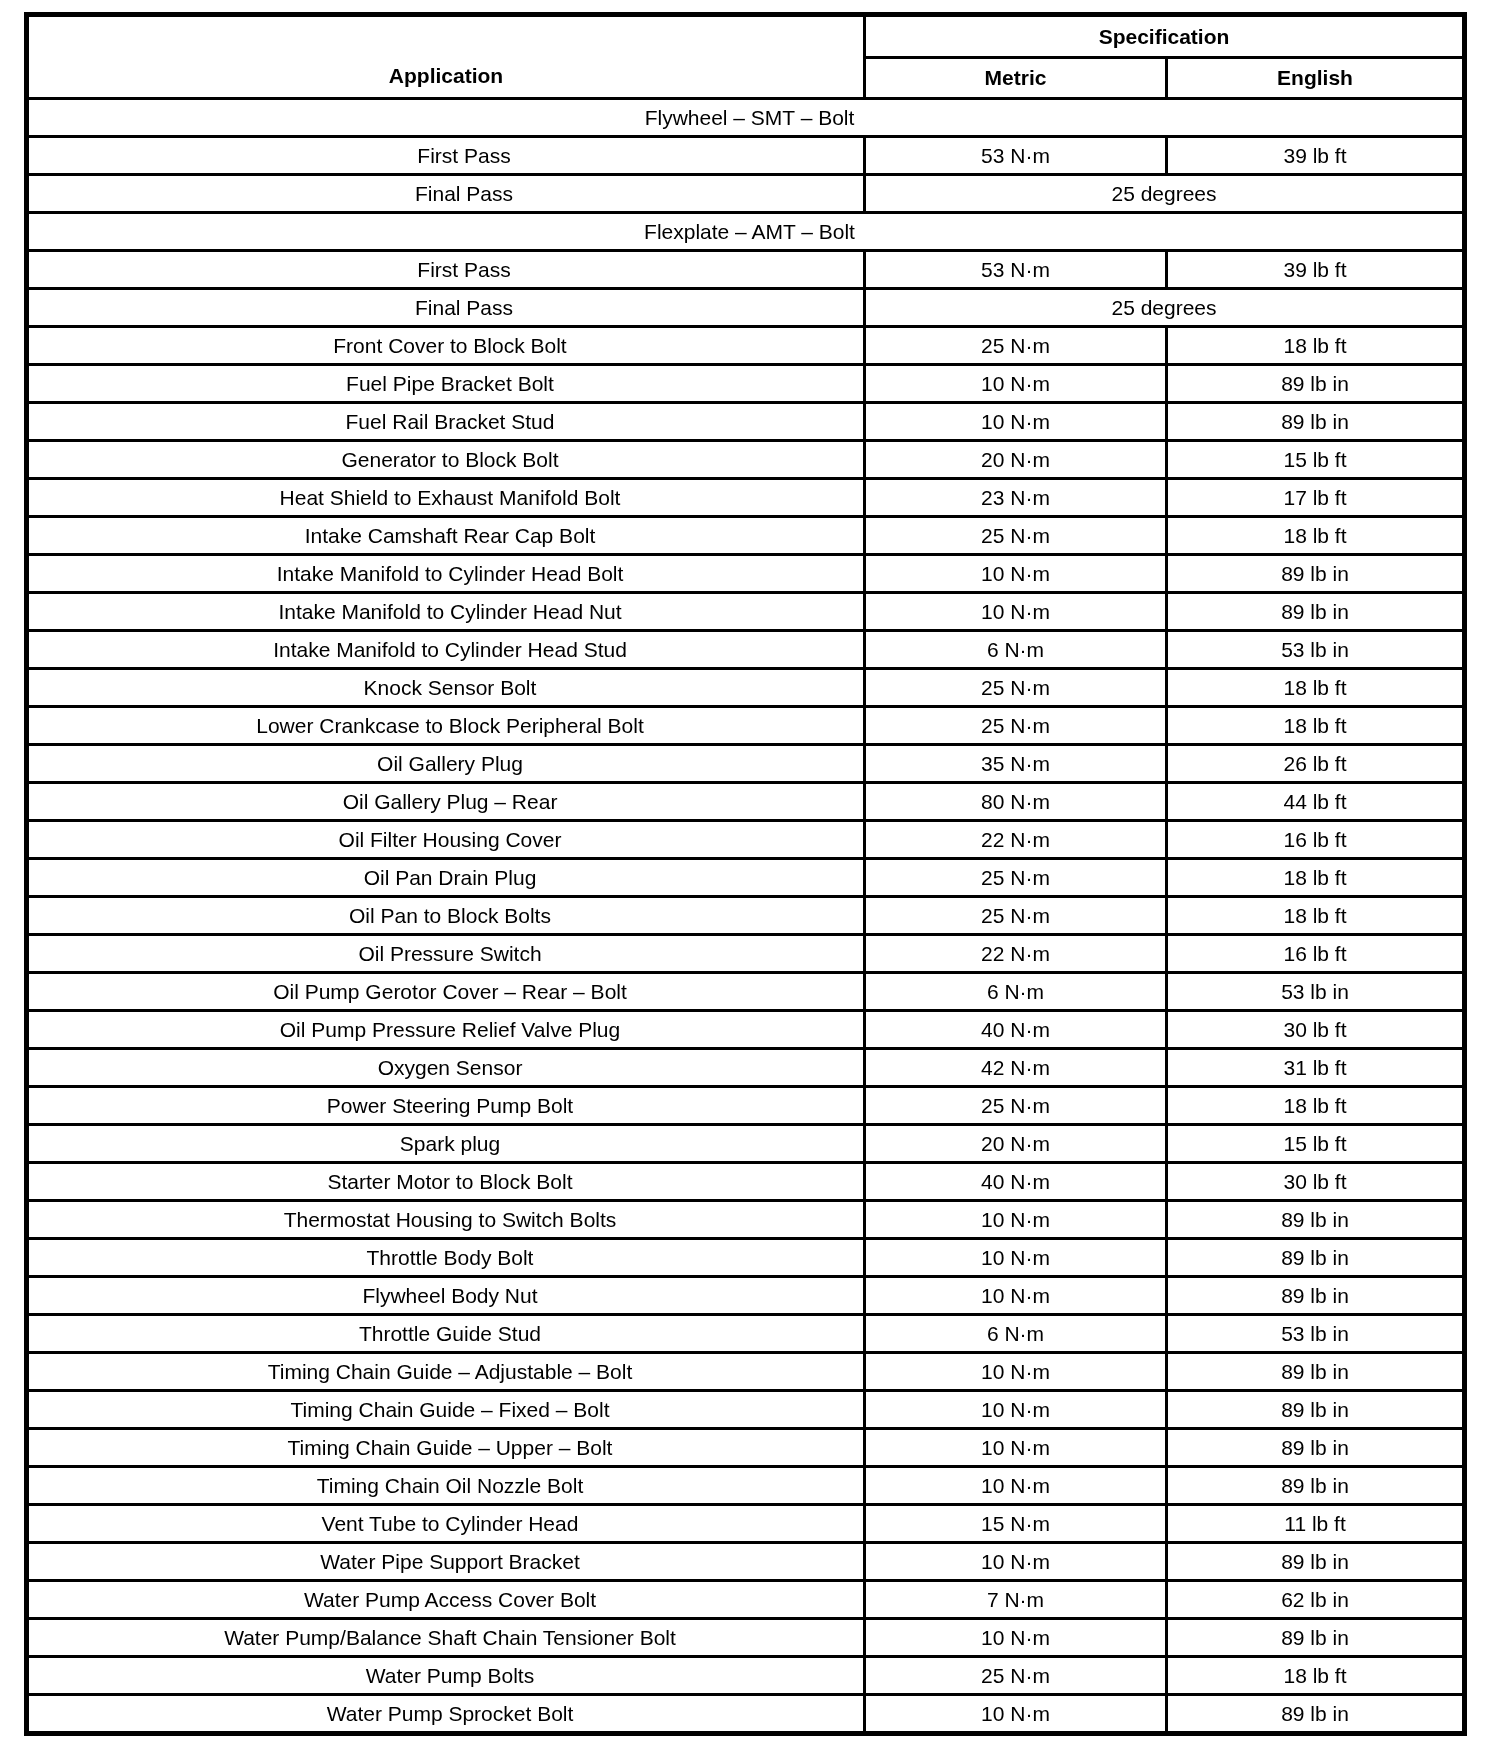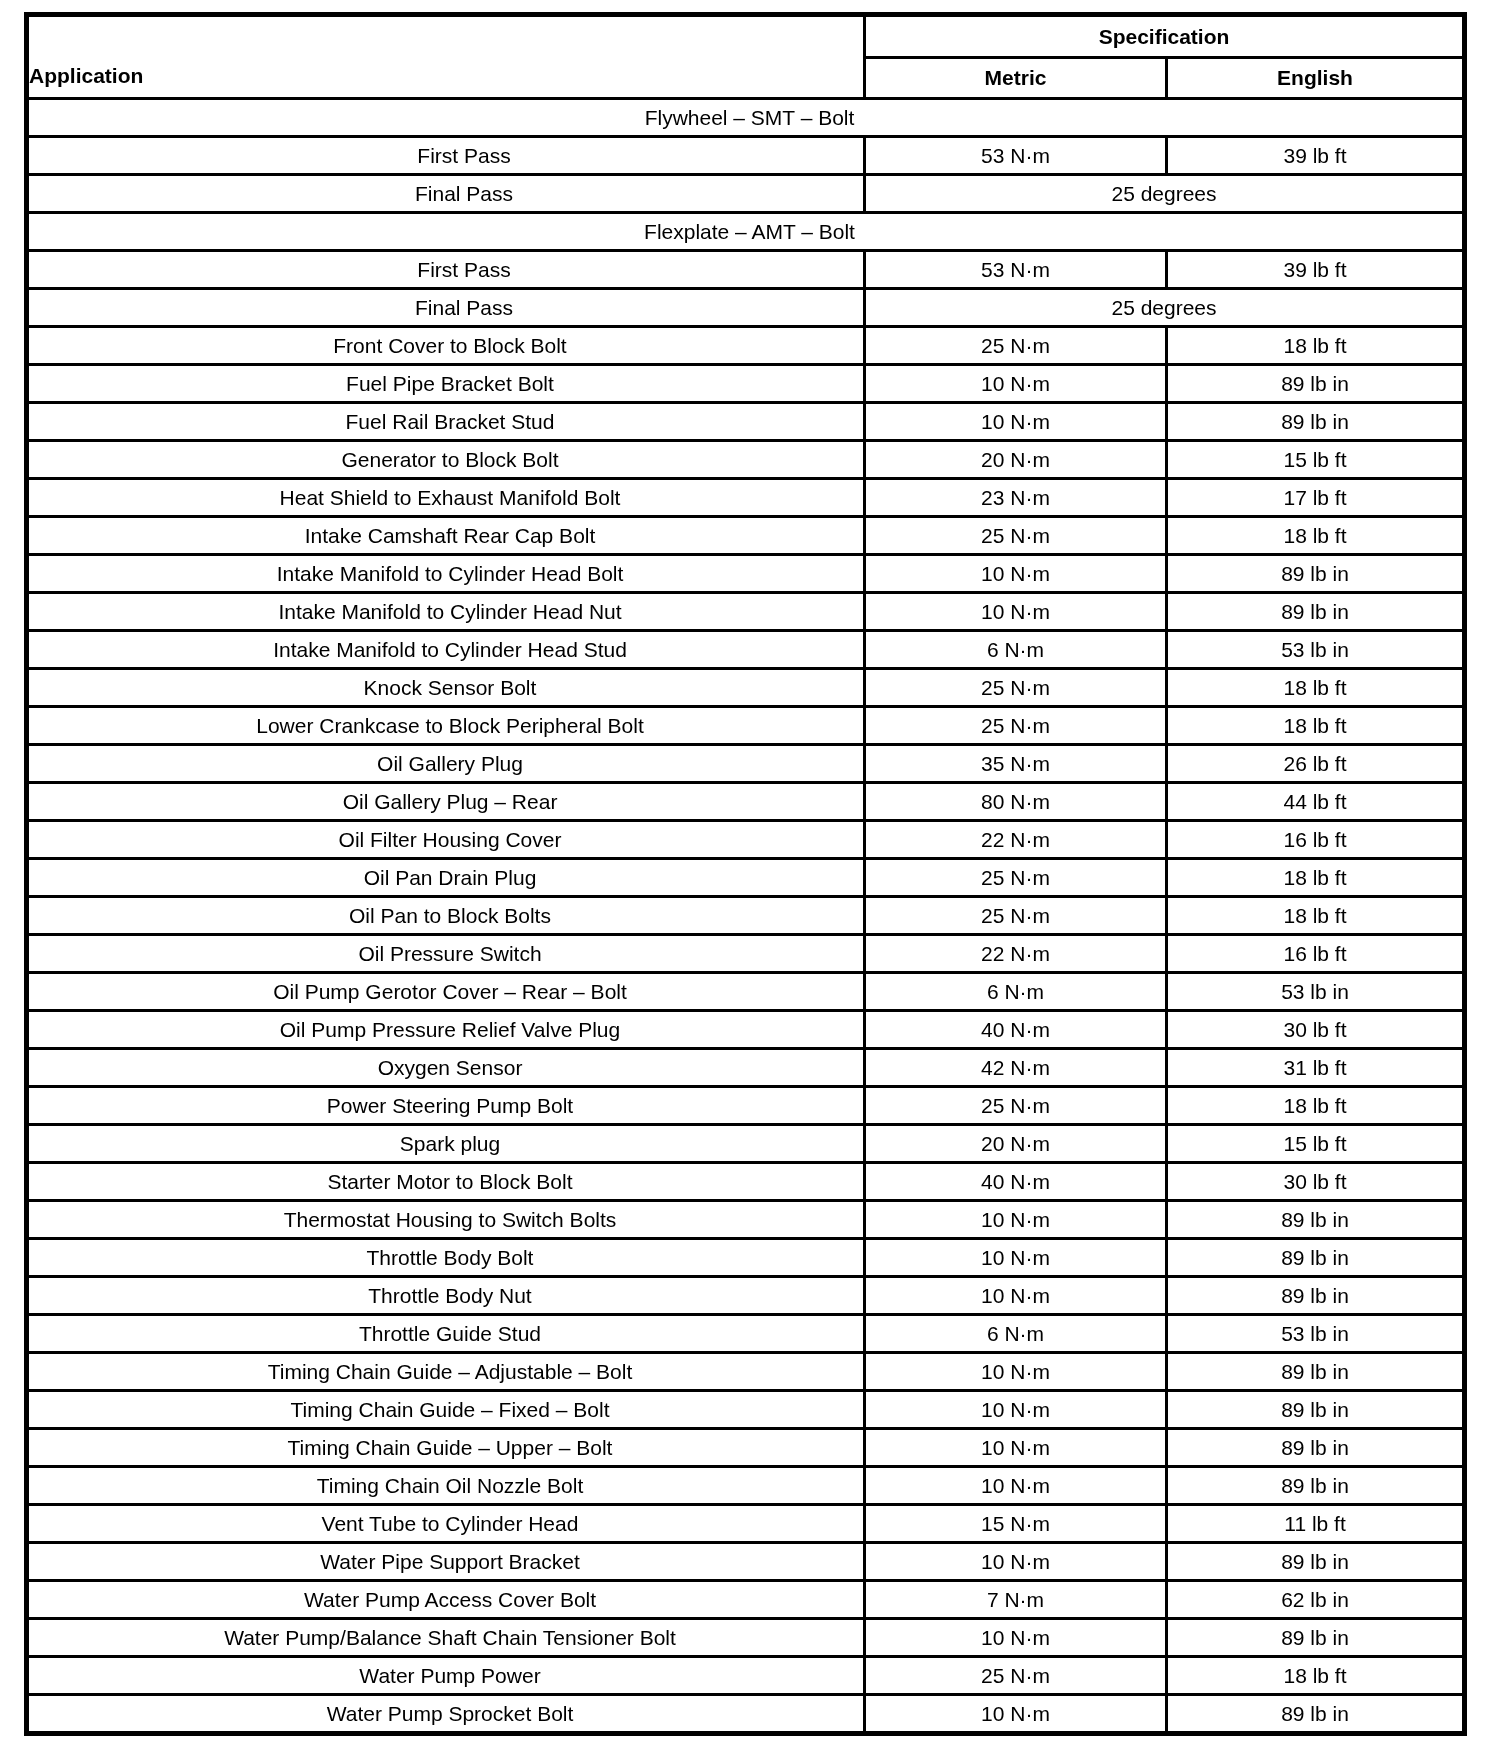--- a/index.html
+++ b/index.html
@@ -29,21 +29,21 @@
   table.spec td {
     border: 3px solid #000;
     font-size: 21px;
     line-height: 1.1;
     overflow: hidden;
     white-space: nowrap;
     background: #ffffff;
   }
   th.app-h {
     font-weight: bold;
-    text-align: left;
+    text-align: center;
     vertical-align: bottom;
     padding: 0 0 10px 0;
     font-size: 22px;
   }
   th.spec-h {
     font-weight: bold;
     text-align: center;
     height: 37px;
     font-size: 22px;
   }
@@ -231,21 +231,21 @@
           <td class="app">Thermostat Housing to Switch Bolts</td>
           <td class="val">10 N·m</td>
           <td class="val">89 lb in</td>
         </tr>
         <tr>
           <td class="app">Throttle Body Bolt</td>
           <td class="val">10 N·m</td>
           <td class="val">89 lb in</td>
         </tr>
         <tr>
-          <td class="app">Throttle Body Nut</td>
+          <td class="app">Flywheel Body Nut</td>
           <td class="val">10 N·m</td>
           <td class="val">89 lb in</td>
         </tr>
         <tr>
           <td class="app">Throttle Guide Stud</td>
           <td class="val">6 N·m</td>
           <td class="val">53 lb in</td>
         </tr>
         <tr>
           <td class="app">Timing Chain Guide – Adjustable – Bolt</td>
@@ -281,21 +281,21 @@
           <td class="app">Water Pump Access Cover Bolt</td>
           <td class="val">7 N·m</td>
           <td class="val">62 lb in</td>
         </tr>
         <tr>
           <td class="app">Water Pump/Balance Shaft Chain Tensioner Bolt</td>
           <td class="val">10 N·m</td>
           <td class="val">89 lb in</td>
         </tr>
         <tr>
-          <td class="app">Water Pump Power</td>
+          <td class="app">Water Pump Bolts</td>
           <td class="val">25 N·m</td>
           <td class="val">18 lb ft</td>
         </tr>
         <tr>
           <td class="app">Water Pump Sprocket Bolt</td>
           <td class="val">10 N·m</td>
           <td class="val">89 lb in</td>
         </tr>
       </tbody>
   </table>

